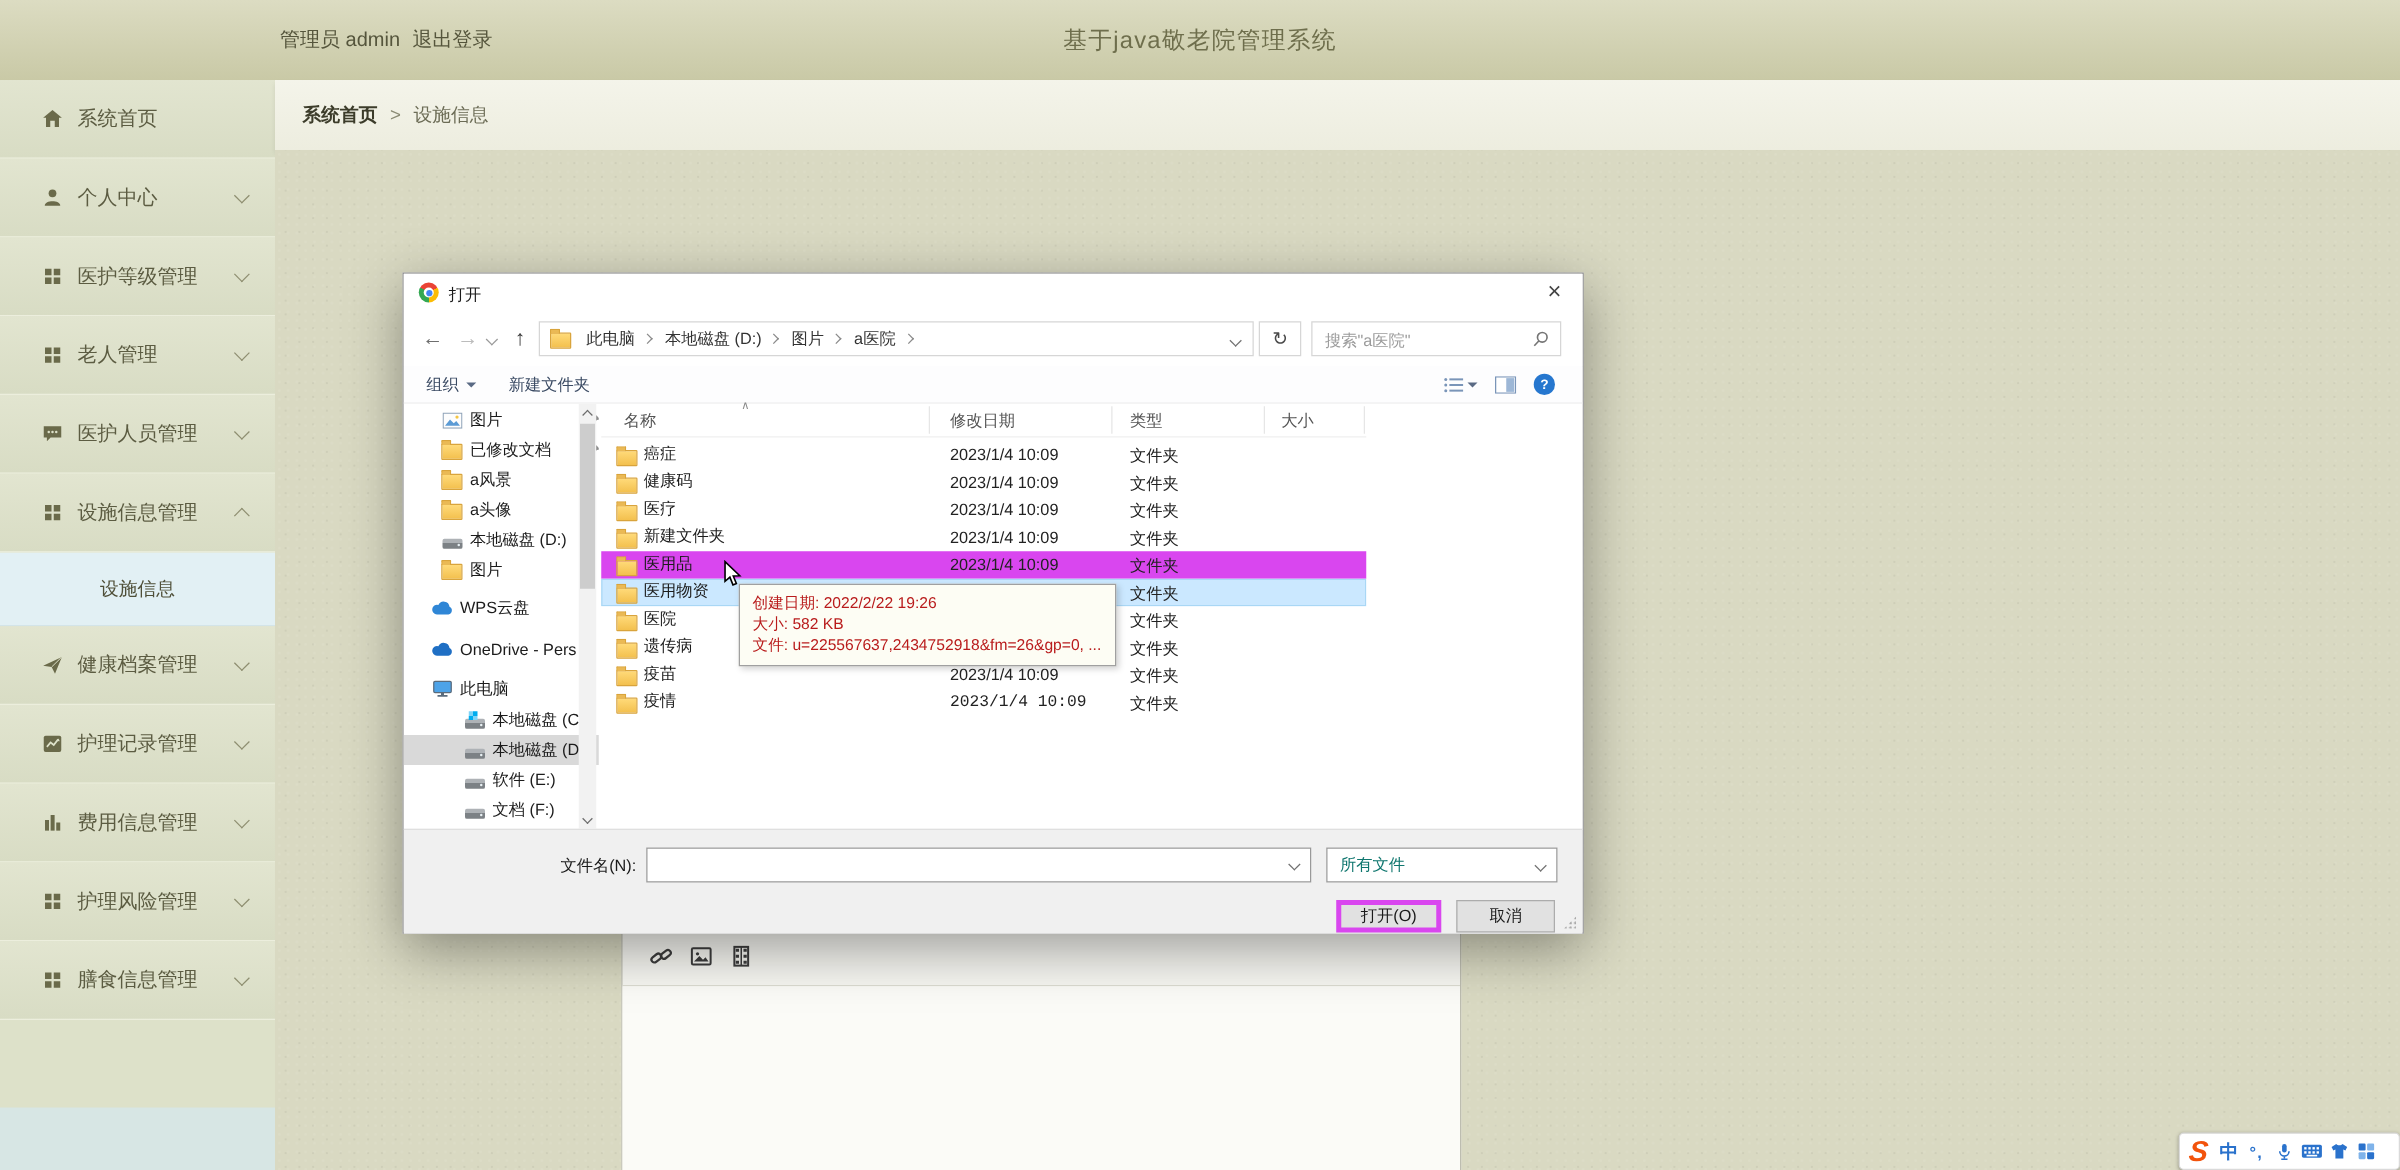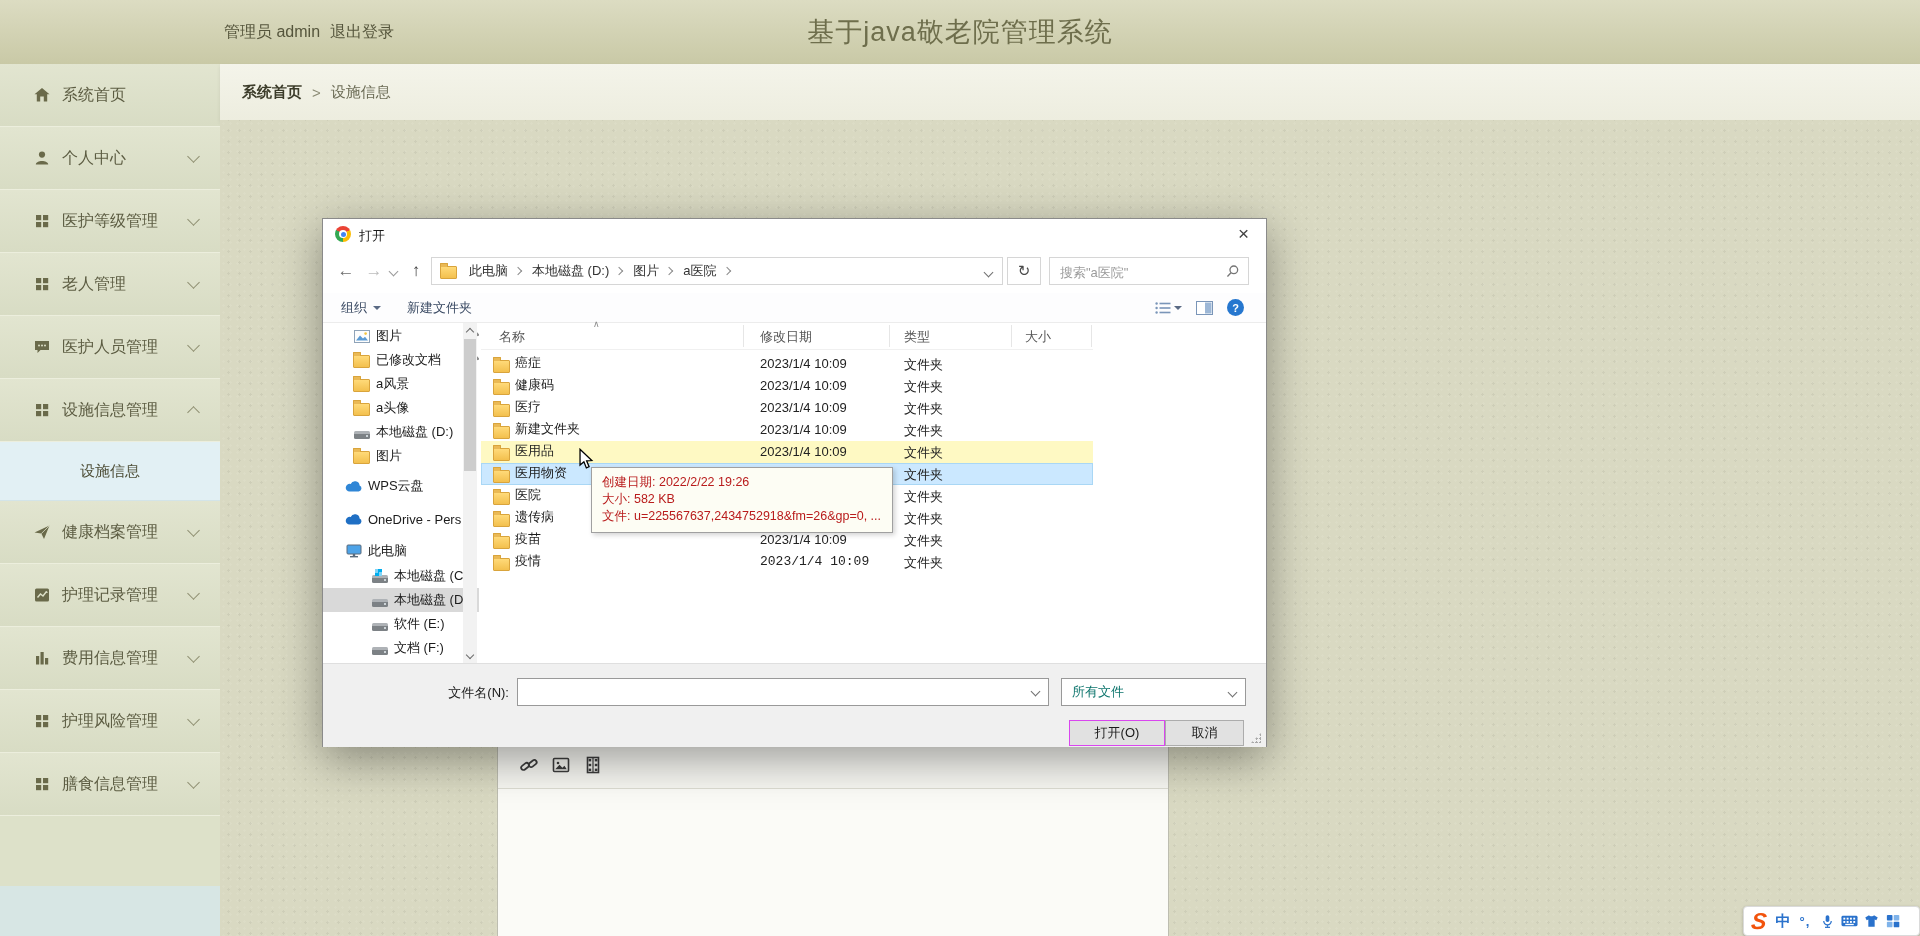--- a/index.html
+++ b/index.html
@@ -6,21 +6,21 @@
   body{font-family:"Liberation Sans","DejaVu Sans",sans-serif;}
   .page{position:relative;width:1920px;height:936px;overflow:hidden;background:#d9d9c2;}
 
   
   .top-header{position:absolute;left:0;top:0;width:1920px;height:64px;
     background:linear-gradient(#dcdcc2,#c9c9a6);border-bottom:1px solid #b6b695;}
   .user-area{position:absolute;left:224px;top:0;height:64px;display:flex;align-items:center;gap:10px;
     color:#55553c;font-size:16px;}
   .logout{cursor:pointer;}
   .app-title{position:absolute;left:0;right:0;top:0;height:64px;display:flex;align-items:center;justify-content:center;
-    font-size:27px;color:#6e6e4c;letter-spacing:1px;}
+    font-size:19px;color:#6e6e4c;letter-spacing:1px;}
 
   
   .sidebar{position:absolute;left:0;top:64px;width:220px;height:872px;background:#dde1c9;}
   .side-item{position:relative;height:62px;display:flex;align-items:center;
     background:linear-gradient(#e2e5d0,#d8dcc4);border-bottom:1px solid #eceedd;cursor:pointer;}
   .sicon{width:20px;height:20px;margin-left:32px;display:inline-flex;align-items:center;justify-content:center;color:#6a6a4a;}
   .sicon svg{width:18px;height:18px;display:block;}
   .slabel{margin-left:10px;font-size:16px;color:#5c5c42;}
   .schev{position:absolute;right:22px;width:8px;height:8px;border-right:1.6px solid #8e8e70;border-bottom:1.6px solid #8e8e70;}
   .schev.down{transform:rotate(45deg);margin-top:-4px;}
@@ -142,42 +142,42 @@
   .flist-header{position:absolute;left:0;top:0;width:612px;height:26px;border-bottom:1px solid #f0f0f0;color:#555;}
   .fl-col{position:absolute;top:5px;font-size:13px;cursor:pointer;}
   .fl-sep{position:absolute;top:2px;width:1px;height:22px;background:#e6e6e6;}
   .fl-sort{position:absolute;left:112px;top:-4px;font-size:9px;color:#8a8a8a;}
   .frow{position:absolute;left:0;width:612px;height:22px;cursor:pointer;}
   .frow .ficon{position:absolute;left:12px;top:4px;width:15px;height:11px;}
   .frow .fname{position:absolute;left:34px;top:1px;font-size:13px;color:#1c1c1c;white-space:nowrap;}
   .frow .fdate{position:absolute;left:279px;top:3px;font-size:13px;color:#222;}
   .frow .ftype{position:absolute;left:423px;top:3px;font-size:13px;color:#222;}
   .frow .fsize{position:absolute;left:544px;top:3px;font-size:13px;color:#222;}
-  .frow.hover{background:#fef9c3;}
+  .frow.hover{background:#d946ef;}
   .frow.selected{background:#cbe8ff;box-shadow:inset 0 0 0 1px #a9d7f5;}
 
   
   .tooltip{position:absolute;left:268px;top:248px;width:302px;box-sizing:border-box;background:#fdfdf4;
     border:1px solid #a0a0a0;box-shadow:2px 2px 5px rgba(0,0,0,.18);padding:6px 10px 7px 10px;z-index:30;}
   .tooltip div{font-size:12.5px;line-height:17px;color:#b91c1c;white-space:nowrap;}
 
   
   .dlg-footer{position:absolute;left:0;top:444px;width:100%;height:84px;background:#f0f0f0;border-top:1px solid #dfdfdf;box-sizing:border-box;}
   .fn-label{position:absolute;left:40px;top:20px;width:146px;text-align:right;font-size:13px;color:#1a1a1a;}
   .fn-combo{position:absolute;left:194px;top:14px;width:532px;height:28px;background:#fff;border:1px solid #999;box-sizing:border-box;}
   .fn-input{position:absolute;left:6px;top:1px;width:490px;height:24px;border:none;outline:none;font-size:13px;background:transparent;
     font-family:"Liberation Sans",sans-serif;}
   .fn-chev{position:absolute;right:9px;top:9px;}
   .ft-combo{position:absolute;left:738px;top:14px;width:185px;height:28px;background:#fff;border:1px solid #999;box-sizing:border-box;
     display:flex;align-items:center;cursor:pointer;}
   .ft-label{margin-left:10px;font-size:13px;color:#0f766e;}
   .ft-chev{position:absolute;right:9px;top:10px;}
   .btn{position:absolute;top:56px;height:26px;display:flex;align-items:center;justify-content:center;
     font-size:13px;color:#1a1a1a;background:#e1e1e1;cursor:pointer;box-sizing:border-box;}
-  .btn-open{left:746px;width:96px;border:1px solid #d946ef;}
+  .btn-open{left:746px;width:84px;border:4px solid #d946ef;}
   .btn-cancel{left:842px;width:79px;border:1px solid #acacac;}
   .grip{position:absolute;right:5px;bottom:4px;width:10px;height:10px;
     background:radial-gradient(circle at 1.5px 1.5px,#a9a9a9 1.1px,transparent 1.3px);
     background-size:4px 4px;clip-path:polygon(100% 0,100% 100%,0 100%);cursor:nwse-resize;}
 
   
   .cursor{position:absolute;left:578px;top:448px;z-index:40;}
 
   
   .ime-bar{position:absolute;left:1743px;top:906px;width:175px;height:28px;background:#fff;border:1px solid #dadada;

